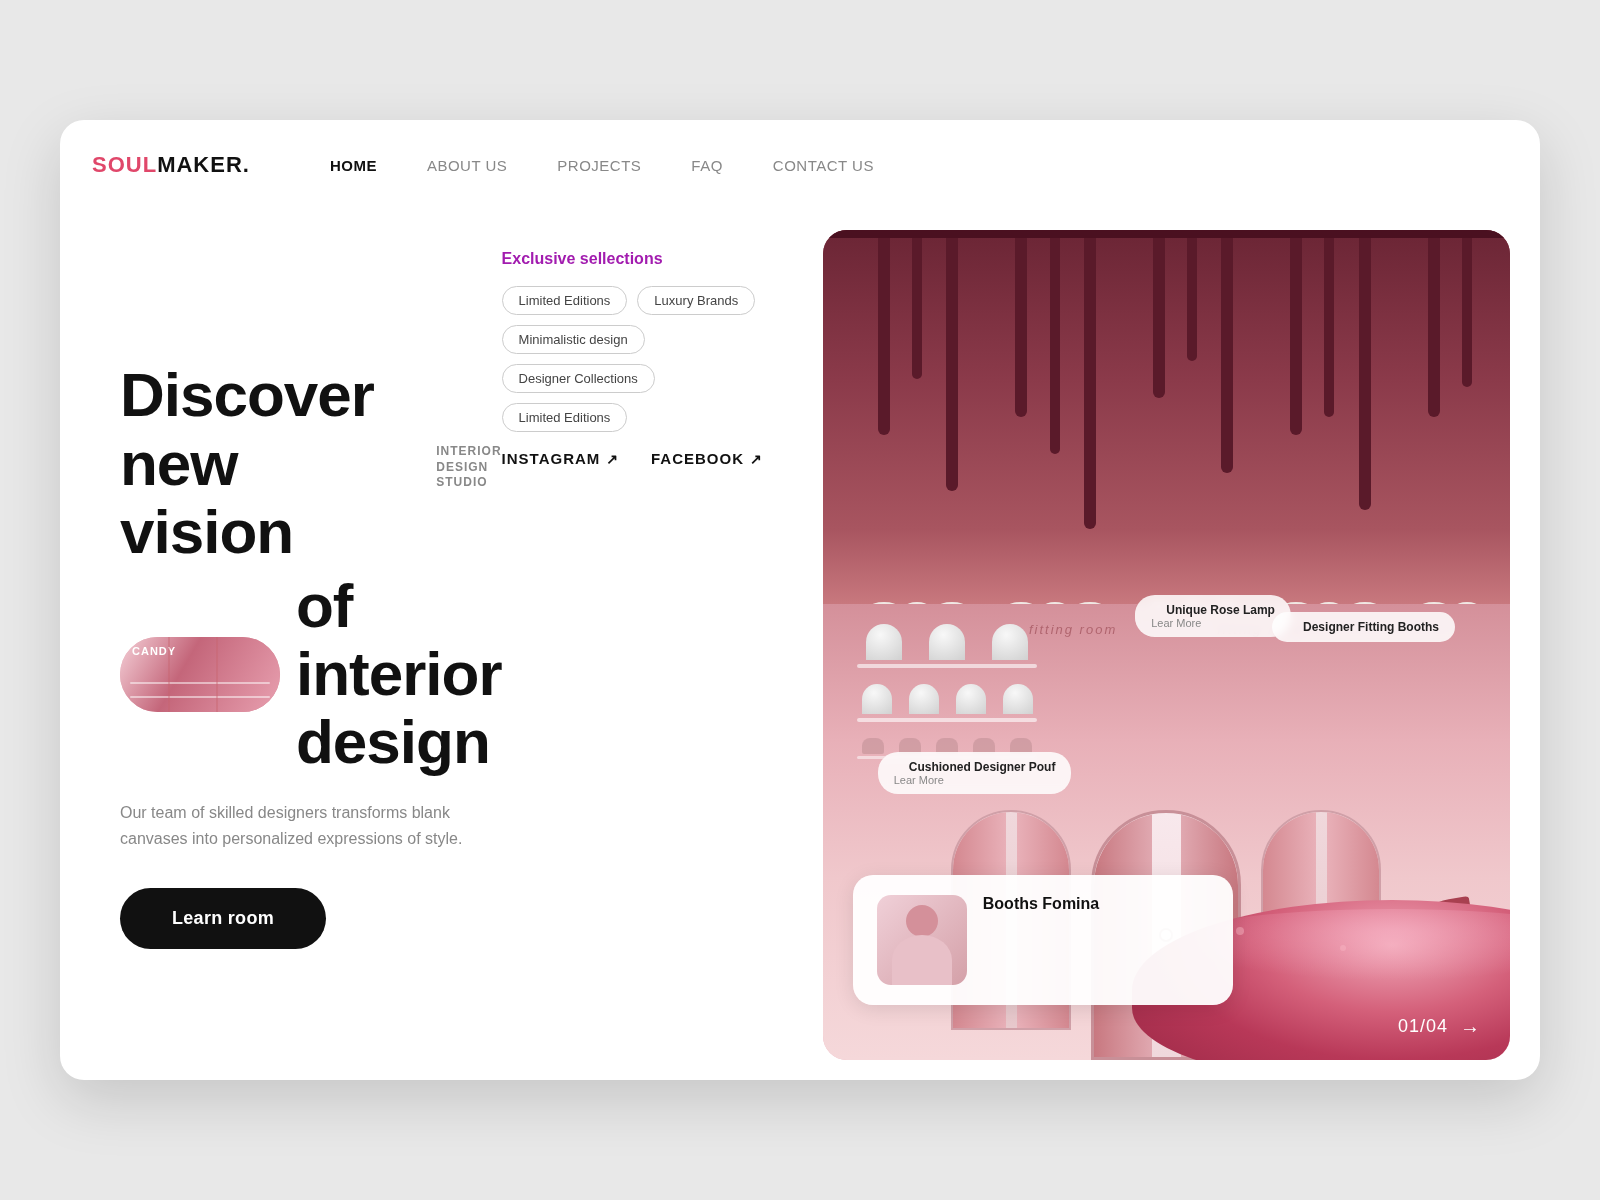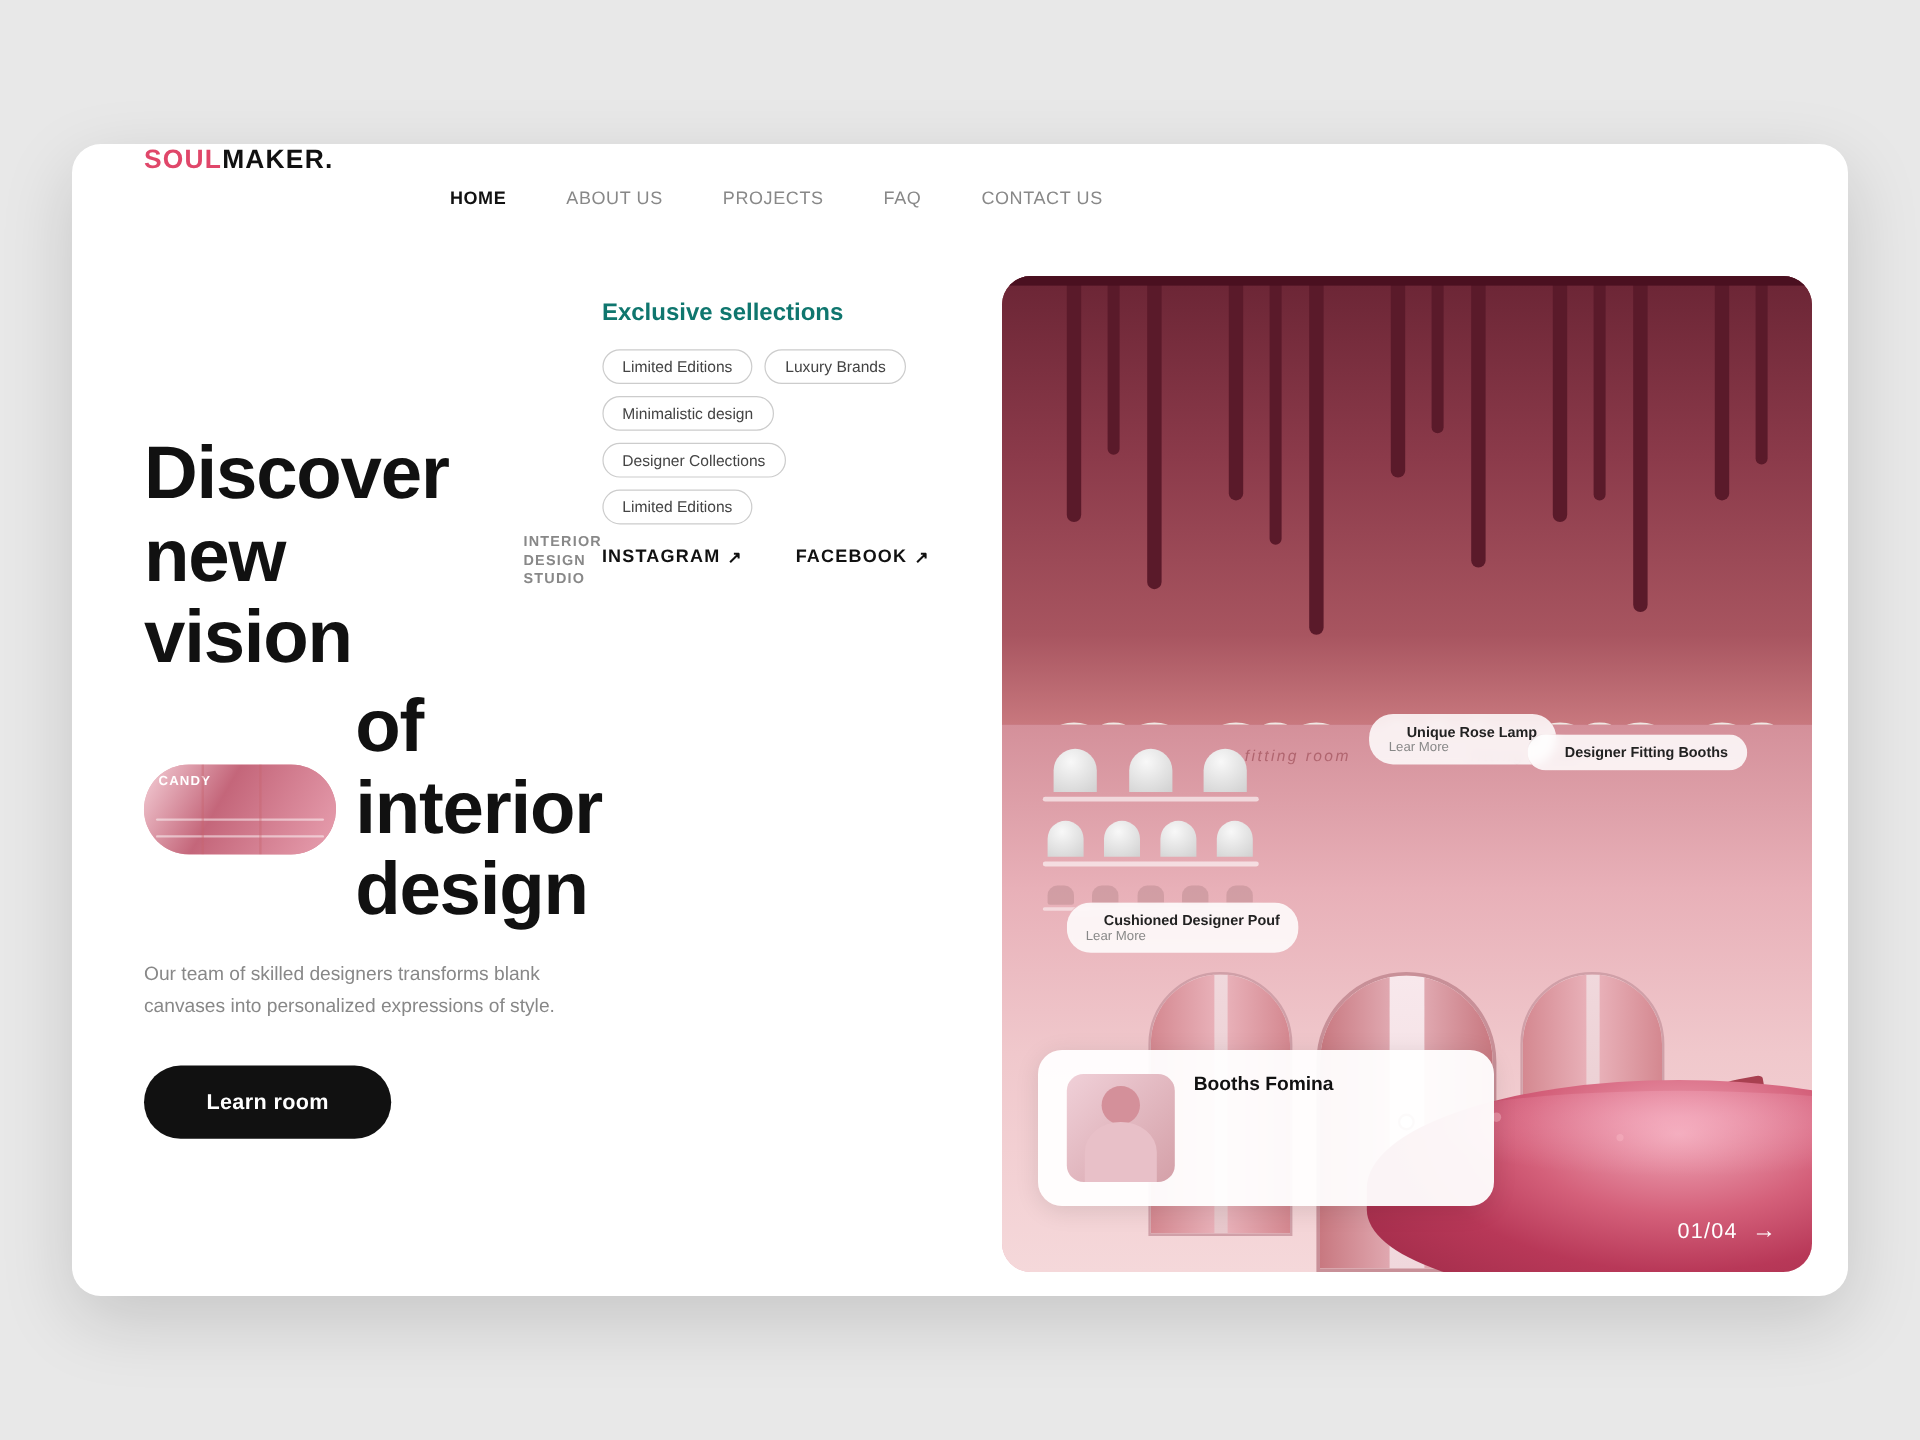--- a/index.html
+++ b/index.html
@@ -19,26 +19,26 @@
       overflow: hidden;
       box-shadow: 0 20px 60px rgba(0,0,0,0.15);
       display: flex;
       flex-direction: column;
       position: relative;
     }
 
     
     .header {
       display: flex;
-      padding: 0 60px;
+      align-items: center;
+      padding: 0 32px;
       height: 90px;
       flex-shrink: 0;
       position: relative;
       z-index: 10;
-      gap: 17px;
     }
     .logo {
       font-size: 22px;
       font-weight: 800;
       letter-spacing: 1px;
       margin-right: 80px;
     }
     .logo-soul { color: #e0476a; }
     .logo-maker { color: #111; }
     .nav {
@@ -171,23 +171,23 @@
       width: fit-content;
       letter-spacing: 0.3px;
     }
 
     
     .bottom-section {
       padding-bottom: 10px;
     }
 
     .exclusive-title {
-      font-size: 20px;
+      font-size: 16px;
       font-weight: 700;
-      color: #0f766e;
+      color: #a21caf;
       margin-bottom: 18px;
     }
 
     .tags-row {
       display: flex;
       flex-wrap: wrap;
       gap: 10px;
       margin-bottom: 10px;
     }
 
@@ -196,21 +196,21 @@
       border-radius: 50px;
       padding: 6px 16px;
       font-size: 13px;
       color: #444;
       cursor: pointer;
       background: #fff;
     }
 
     .social-row {
       display: flex;
-      gap: 44px;
+      gap: 32px;
       margin-top: 18px;
     }
     .social-link {
       font-size: 15px;
       font-weight: 700;
       color: #111;
       letter-spacing: 1px;
       cursor: pointer;
       display: flex;
       align-items: center;

